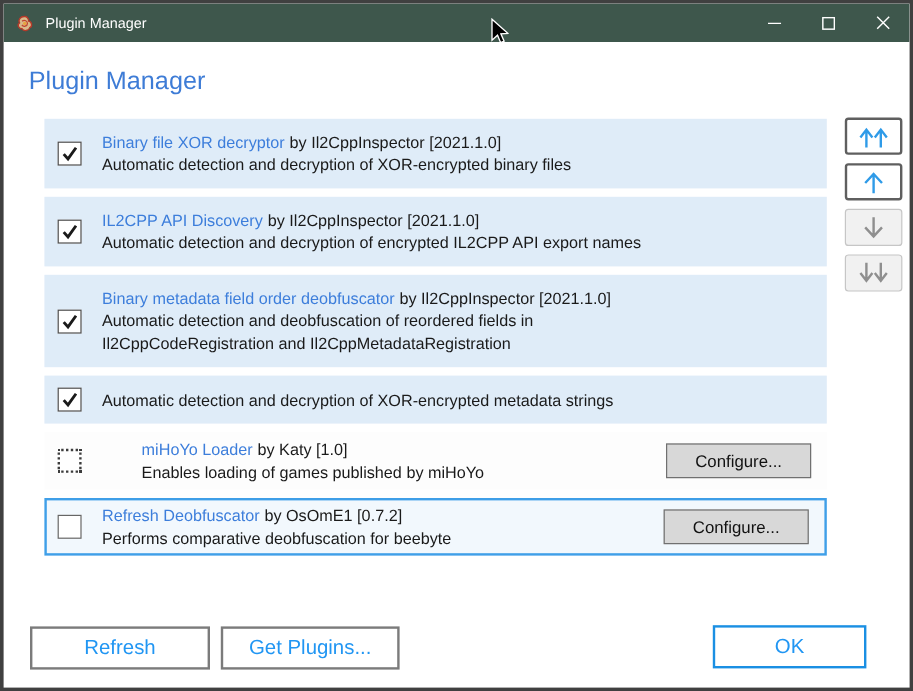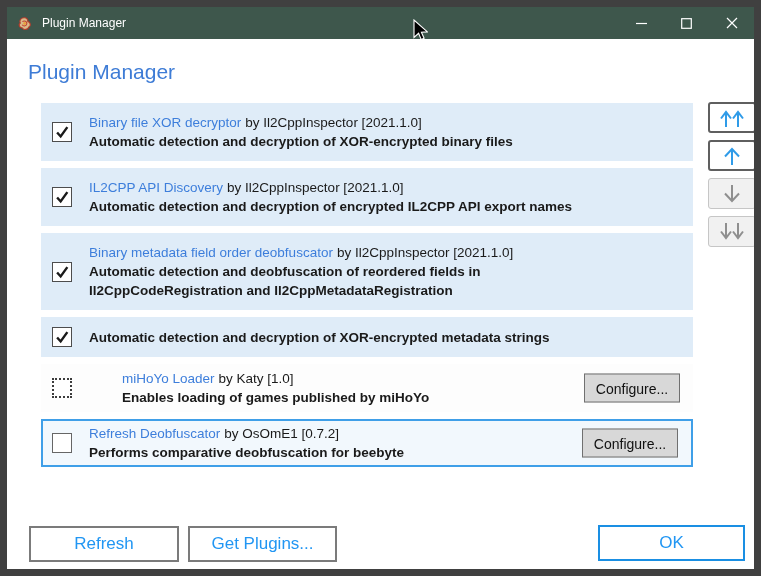--- a/index.html
+++ b/index.html
@@ -9,21 +9,21 @@
     --row-enabled-bg:#DFECF8;
     --selected-border:#3F9FE8;
     --selected-bg:#F2F8FD;
     --action-blue:#2196F3;
     --ok-border:#1A8FE3;
     --configure-bg:#D8D8D8;
   }
   *{box-sizing:border-box;margin:0;padding:0;}
   html,body{width:761px;height:576px;overflow:hidden;}
   body{font-family:"Liberation Sans",sans-serif;background:#fff;}
-  .window{position:relative;width:761px;height:576px;background:#fff;border:7px solid #404040;overflow:hidden;}
+  .window{position:relative;width:761px;height:576px;background:#fff;border:3px solid #404040;overflow:hidden;}
 
   
   .titlebar{position:absolute;left:0;top:0;width:100%;height:32px;background:var(--titlebar-bg,#3E574C);display:flex;align-items:center;}
   .app-icon{width:17px;height:17px;margin-left:9px;flex:0 0 auto;}
   .window-title{color:#fff;font-size:12px;margin-left:9px;flex:1 1 auto;white-space:nowrap;}
   .caption-btns{display:flex;height:32px;}
   .caption-btn{width:45px;height:32px;display:flex;align-items:center;justify-content:center;background:transparent;border:none;cursor:default;}
 
   
   .heading{position:absolute;left:21px;top:53px;font-size:21px;color:var(--heading-blue,#3E7CD6);}
@@ -37,33 +37,33 @@
   .plugin-row.row-selected .checkbox{margin-left:9px;}
   .checkbox.indeterminate{border:2px dotted #3c3c3c;width:20px;height:20px;}
   .checkbox.unchecked{border:1px solid #666;}
   .checkbox .checkmark{display:none;}
   .checkbox.checked .checkmark{display:block;}
   .plugin-text{margin-left:17px;padding-right:14px;}
   .row-has-config .plugin-text{padding-right:130px;}
   .plugin-title-line{font-size:13.5px;line-height:19px;color:#1a1a1a;}
   .plugin-name{color:var(--link-blue,#3D7EDB);}
   .plugin-byline{margin-left:4px;color:#1a1a1a;}
-  .plugin-desc{font-size:13.5px;line-height:19px;color:#1a1a1a;white-space:pre-line;font-weight:bold;}
-  .configure-btn{position:absolute;right:13px;top:50%;transform:translateY(-50%);width:96px;height:29px;background:var(--configure-bg,#D8D8D8);border:1px solid #707070;font-family:"Liberation Sans",sans-serif;font-size:14px;color:#111;}
+  .plugin-desc{font-size:13.5px;line-height:19px;color:#1a1a1a;white-space:pre-line;}
+  .configure-btn{position:absolute;right:13px;top:50%;transform:translateY(-50%);width:121px;height:29px;background:var(--configure-bg,#D8D8D8);border:1px solid #707070;font-family:"Liberation Sans",sans-serif;font-size:14px;color:#111;}
 
   
   .reorder-col{position:absolute;left:701px;top:95px;width:48px;}
   .reorder-btn{display:flex;align-items:center;justify-content:center;width:48px;height:31px;margin-bottom:7px;background:#fff;border:2px solid #5f5f5f;border-radius:3px;}
   .reorder-btn.disabled{background:#f1f1f1;border:1px solid #c6c6c6;}
 
   
   .footer-btn{position:absolute;background:#fff;font-family:"Liberation Sans",sans-serif;font-size:17px;color:var(--action-blue,#2196F3);display:flex;align-items:center;justify-content:center;}
   .refresh-btn{left:22px;top:519px;width:150px;height:36px;border:2px solid #7b7b7b;}
   .get-plugins-btn{left:181px;top:519px;width:149px;height:36px;border:2px solid #7b7b7b;}
-  .ok-btn{left:591px;top:518px;width:147px;height:36px;border:2px solid var(--ok-border,#1A8FE3);}
+  .ok-btn{left:591px;top:518px;width:128px;height:36px;border:2px solid var(--ok-border,#1A8FE3);}
 
   
   .mouse-cursor{position:absolute;left:405px;top:12px;pointer-events:none;}
 </style>
 </head>
 <body>
 
 <div class="window">
 
   <div class="titlebar">

